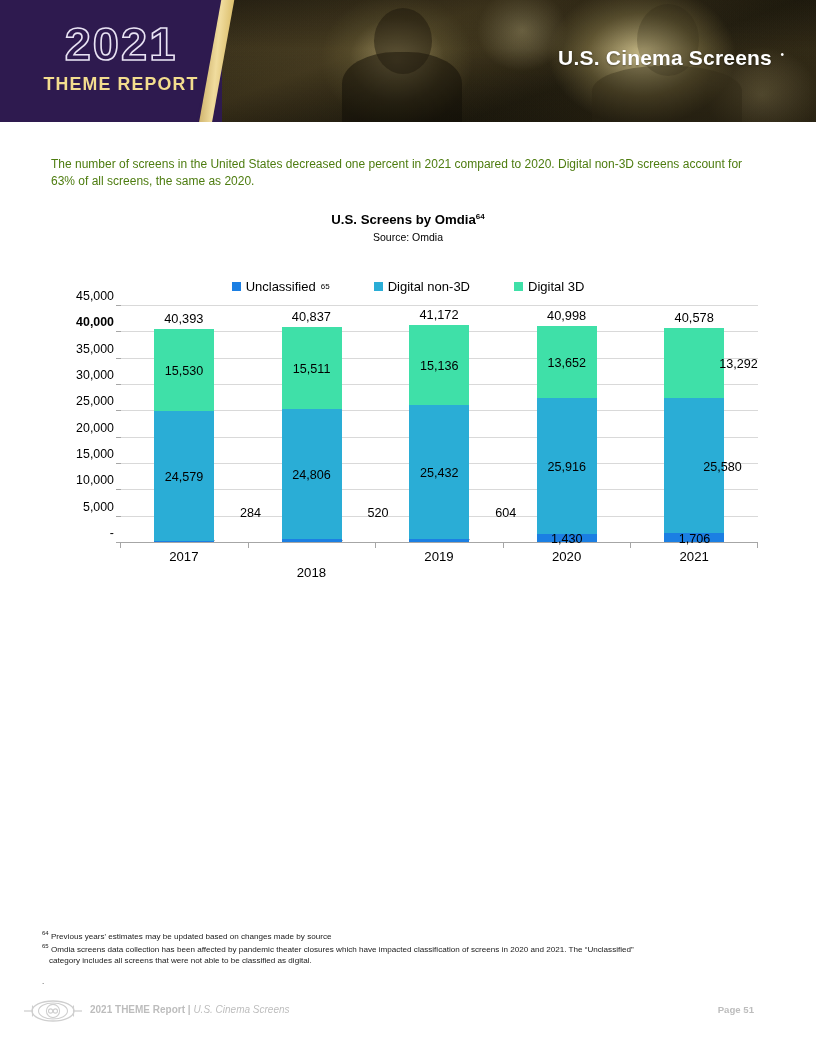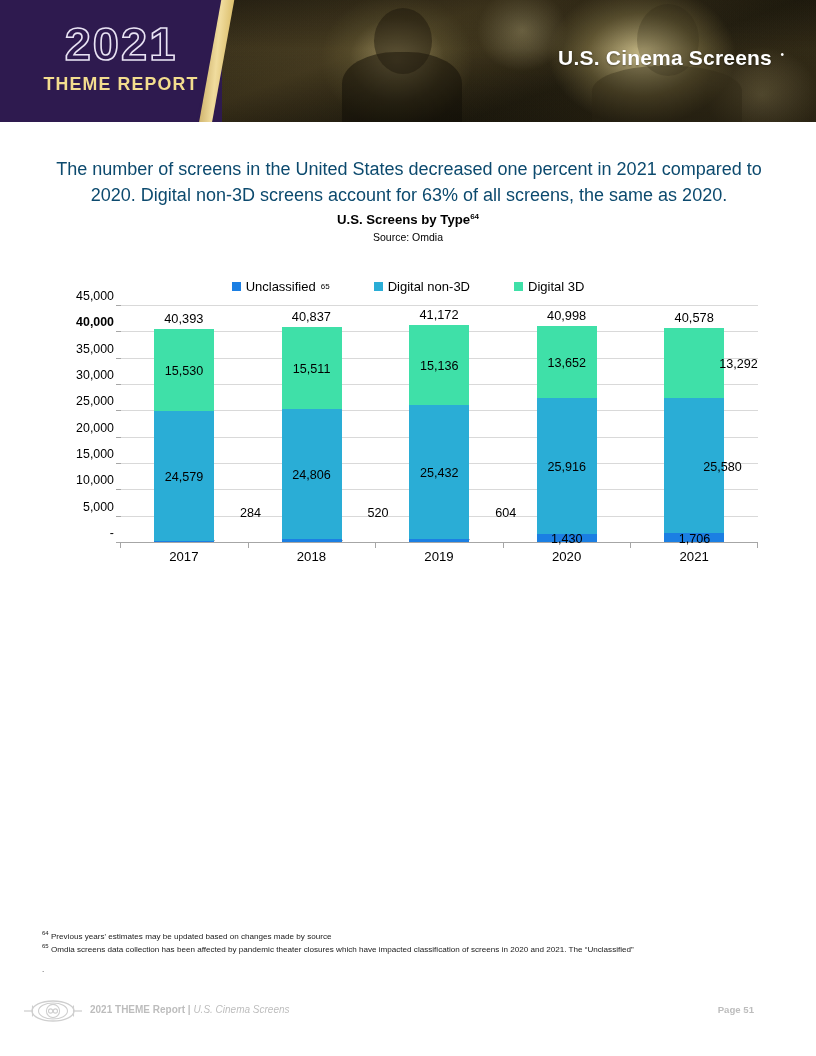--- a/index.html
+++ b/index.html
@@ -56,21 +56,21 @@
   .header-title {
     position:absolute; right:44px; top:46px; z-index:6;
     color:#ffffff; font-size:21px; font-weight:bold; letter-spacing:0.2px;
     text-shadow:0 1px 2px rgba(0,0,0,0.35);
   }
   .header-dot { position:absolute; right:32px; top:49px; z-index:6; color:#fff; font-size:10px; }
 
   
   .intro {
     position:absolute; left:51px; top:156px; width:716px;
-    font-size:18px; line-height:1.45; color:#0c4a6e;text-align:center;
+    font-size:12px; line-height:1.45; color:#4d7c0f;
   }
 
   
   .chart-title { position:absolute; left:0; top:212px; width:816px; text-align:center; font-size:13.2px; font-weight:bold; }
   .chart-title sup { font-size:8px; vertical-align:super; }
   .chart-source { position:absolute; left:0; top:231px; width:816px; text-align:center; font-size:10.5px; }
 
   .legend { position:absolute; left:0; top:279px; width:816px; display:flex; justify-content:center; gap:44px; font-size:13px; }
   .legend-item { display:flex; align-items:center; gap:5px; }
   .legend-swatch { width:9px; height:9px; display:inline-block; }
@@ -129,21 +129,21 @@
     <div class="logo-sub">THEME REPORT</div>
   </div>
 
   <div class="header-title">U.S. Cinema Screens</div>
   <div class="header-dot">•</div>
 </div>
 
 <div class="intro">The number of screens in the United States decreased one percent in 2021 compared to 2020. Digital non-3D screens account for 63% of all screens, the same as 2020.</div>
 
 <div class="chart-title">
-  <span>U.S. Screens by Type</span><sup>64</sup>
+  <span>U.S. Screens by Omdia</span><sup>64</sup>
 </div>
 <div class="chart-source">Source: Omdia</div>
 
 <div class="legend" id="legend">
     <div class="legend-item">
       <span class="legend-swatch" style="background: rgb(27, 127, 227);"></span>
       <span>Unclassified</span>
       <sup>65</sup>
     </div>
     <div class="legend-item">
@@ -253,34 +253,35 @@
 <div class="xticks" id="xticks">
     <div class="xtick" style="left: 0px;"></div>
     <div class="xtick" style="left: 127.6px;"></div>
     <div class="xtick" style="left: 255.2px;"></div>
     <div class="xtick" style="left: 382.8px;"></div>
     <div class="xtick" style="left: 510.4px;"></div>
     <div class="xtick" style="left: 637px;"></div>
   </div>
 <div class="xlabels" id="xlabels">
     <div class="xlabel" style="left: 0px;">2017</div>
-    <div class="xlabel" style="left: 127.6px;">2018</div>
+    <div class="xlabel" style="left: 127.6px; margin-top: 16px;">2018</div>
     <div class="xlabel" style="left: 255.2px;">2019</div>
     <div class="xlabel" style="left: 382.8px;">2020</div>
     <div class="xlabel" style="left: 510.4px;">2021</div>
   </div>
 
 <div class="footnotes">
   <div>
     <sup>64</sup>
     <span>Previous years' estimates may be updated based on changes made by source</span>
   </div>
   <div>
     <sup>65</sup>
     <span>Omdia screens data collection has been affected by pandemic theater closures which have impacted classification of screens in 2020 and 2021. The “Unclassified”</span>
+    <div class="footnote-indent">category includes all screens that were not able to be classified as digital.</div>
   </div>
   <div class="footnote-dot">.</div>
 </div>
 
 <div class="footer-rule"></div>
 <div class="footer">
   <div class="footer-logo">
     <svg width="58" height="22" viewBox="0 0 58 22">
       <ellipse cx="29" cy="11" rx="21" ry="10" fill="none" stroke="#cfcfcf" stroke-width="1.3"></ellipse>
       <ellipse cx="29" cy="11" rx="14.5" ry="8" fill="none" stroke="#cfcfcf" stroke-width="1.1"></ellipse>

